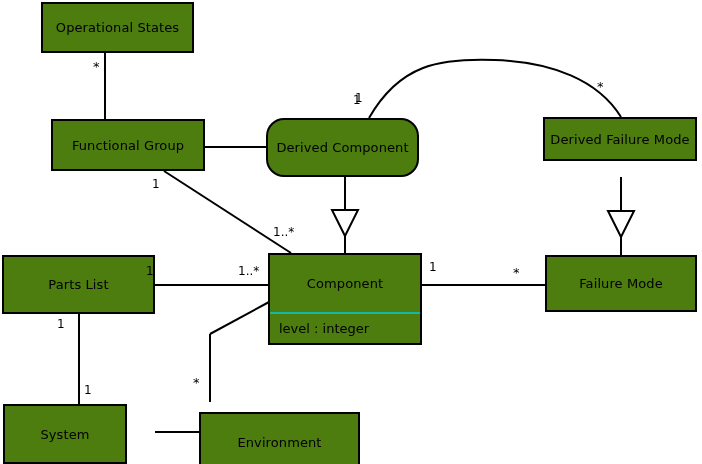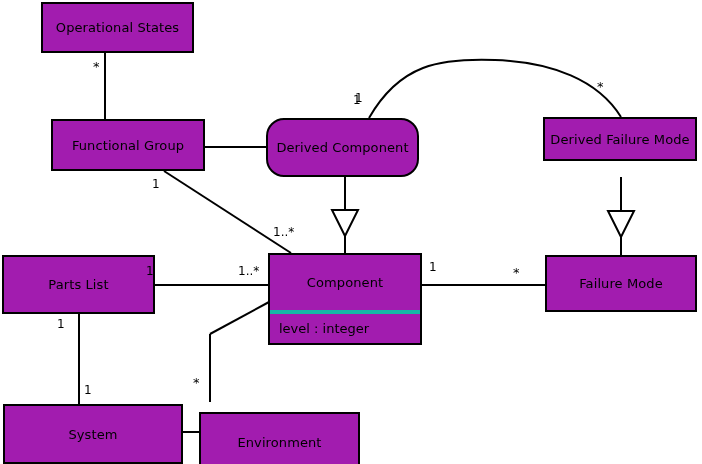--- a/index.html
+++ b/index.html
@@ -31,37 +31,37 @@
     fill: none;
     shape-rendering: geometricPrecision;
   }
   svg.edge-layer polygon.gen-arrow {
     fill: #ffffff;
     stroke-width: 2;
   }
   .uml-class {
     position: absolute;
     box-sizing: border-box;
-    background: #a21caf;
+    background: #4d7c0f;
     border: 2px solid #000000;
     display: flex;
     flex-direction: column;
   }
   .class-name {
     flex: 1 1 auto;
     display: flex;
     align-items: center;
     justify-content: center;
     font-size: 13px;
     color: #000000;
     letter-spacing: 0.1px;
     white-space: nowrap;
   }
   .class-attrs {
-    border-top: 4px solid #14b8a6;
+    border-top: 2px solid #14b8a6;
     display: flex;
     align-items: center;
     padding-left: 9px;
     font-size: 13px;
     color: #000000;
     white-space: nowrap;
   }
   .mult {
     position: absolute;
     font-size: 12px;
@@ -130,21 +130,21 @@
 
   <div class="uml-class" style="left:268px; top:253px; width:154px; height:92px;">
     <div class="class-name">Component</div>
     <div class="class-attrs" style="height:29px;">level : integer</div>
   </div>
 
   <div class="uml-class" style="left:545px; top:255px; width:152px; height:57px;">
     <div class="class-name">Failure Mode</div>
   </div>
 
-  <div class="uml-class" style="left:3px; top:404px; width:180px; height:60px;">
+  <div class="uml-class" style="left:3px; top:404px; width:124px; height:60px;">
     <div class="class-name">System</div>
   </div>
 
   <div class="uml-class" style="left:199px; top:412px; width:161px; height:60px;">
     <div class="class-name">Environment</div>
   </div>
 
   <span class="mult star" style="left:93px; top:60px;">*</span>
   <span class="mult" style="left:353px; top:94px;">1</span>
   <span class="mult" style="left:355px; top:92px;">1</span>

